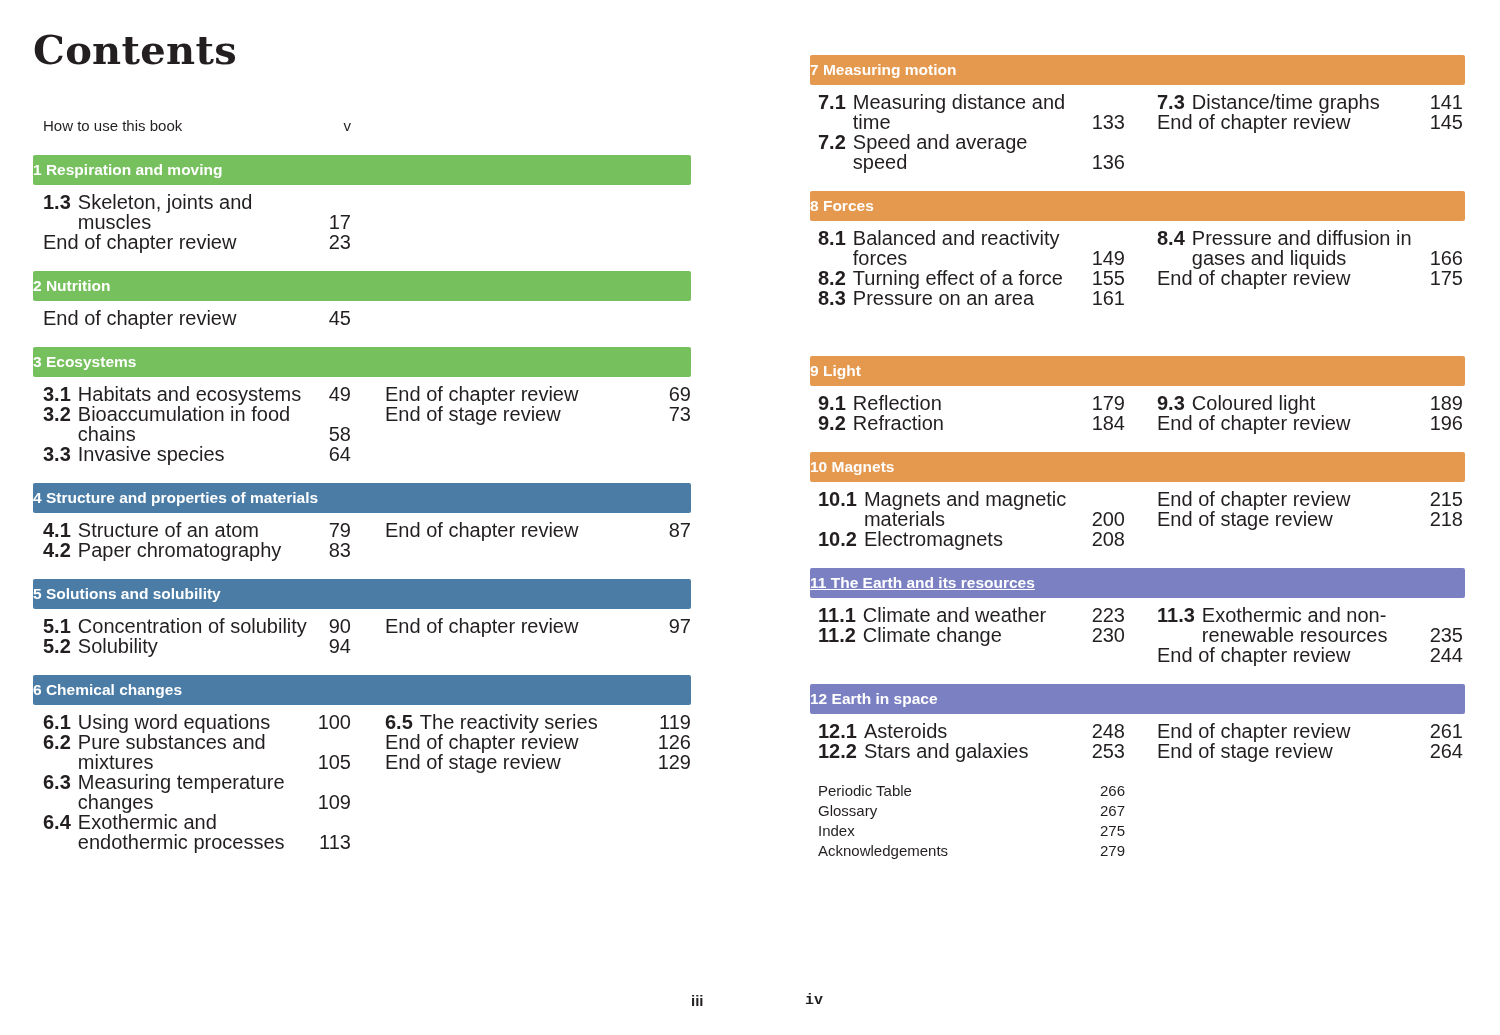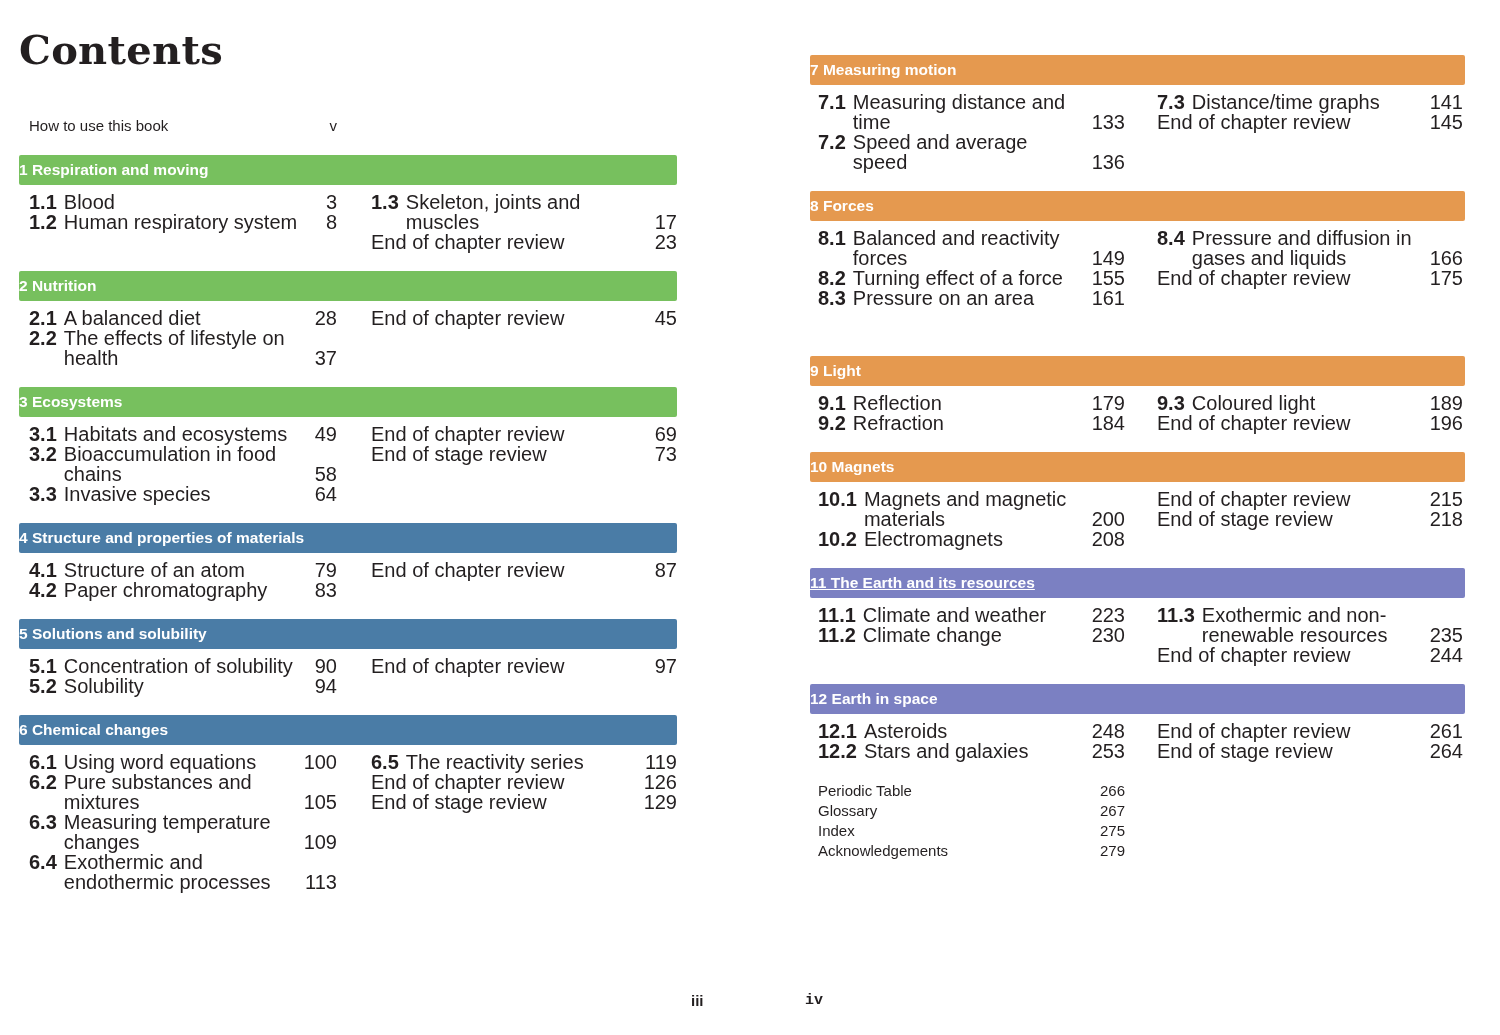--- a/index.html
+++ b/index.html
@@ -7,21 +7,21 @@
   body {
     width: 1500px; height: 1035px;
     font-family: "Liberation Sans", sans-serif;
     color: #231f20;
     position: relative;
     overflow: hidden;
   }
   .sheet { position: relative; width: 1500px; height: 1035px; background: #ffffff; }
 
   .page { position: absolute; top: 0; }
-  .page-left  { left: 19px;  top: 26px; width: 658px; }
+  .page-left  { left: 33px;  top: 26px; width: 658px; }
   .page-right { left: 810px; top: 55px; width: 655px; }
 
   .contents-title {
     font-family: "DejaVu Serif", serif;
     font-weight: bold;
     font-size: 40px;
     line-height: 48px;
     letter-spacing: 0.3px;
     color: #231f20;
   }
@@ -100,33 +100,20 @@
       <span class="fm-page">v</span>
     </div>
     <div class="chapters">
   <section class="chapter">
     <div class="chapter-bar" style="background: rgb(119, 192, 94);">
       <span>1 Respiration and moving</span>
     </div>
     <div class="chapter-body">
       <div class="col">
   <div class="entry">
-    <span class="entry-num">1.1</span>
-    <span class="entry-label">Blood</span>
-    <span class="entry-page">3</span>
-  </div>
-
-  <div class="entry">
-    <span class="entry-num">1.2</span>
-    <span class="entry-label">Human respiratory system</span>
-    <span class="entry-page">8</span>
-  </div>
-</div>
-      <div class="col">
-  <div class="entry">
     <span class="entry-num">1.3</span>
     <span class="entry-label">Skeleton, joints and muscles</span>
     <span class="entry-page">17</span>
   </div>
 
   <div class="entry">
 
     <span class="entry-label">End of chapter review</span>
     <span class="entry-page">23</span>
   </div>
@@ -134,33 +121,20 @@
     </div>
   </section>
 
   <section class="chapter">
     <div class="chapter-bar" style="background: rgb(119, 192, 94);">
       <span>2 Nutrition</span>
     </div>
     <div class="chapter-body">
       <div class="col">
   <div class="entry">
-    <span class="entry-num">2.1</span>
-    <span class="entry-label">A balanced diet</span>
-    <span class="entry-page">28</span>
-  </div>
-
-  <div class="entry">
-    <span class="entry-num">2.2</span>
-    <span class="entry-label">The effects of lifestyle on health</span>
-    <span class="entry-page">37</span>
-  </div>
-</div>
-      <div class="col">
-  <div class="entry">
 
     <span class="entry-label">End of chapter review</span>
     <span class="entry-page">45</span>
   </div>
 </div>
     </div>
   </section>
 
   <section class="chapter">
     <div class="chapter-bar" style="background: rgb(119, 192, 94);">

